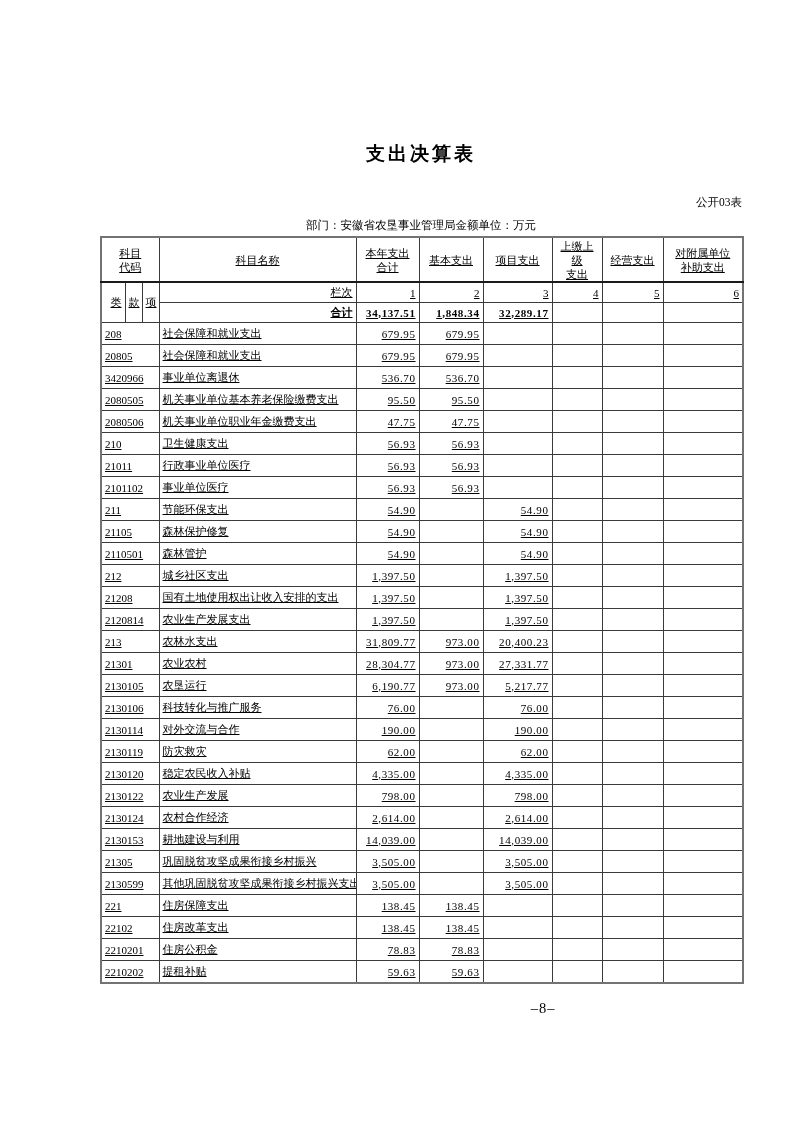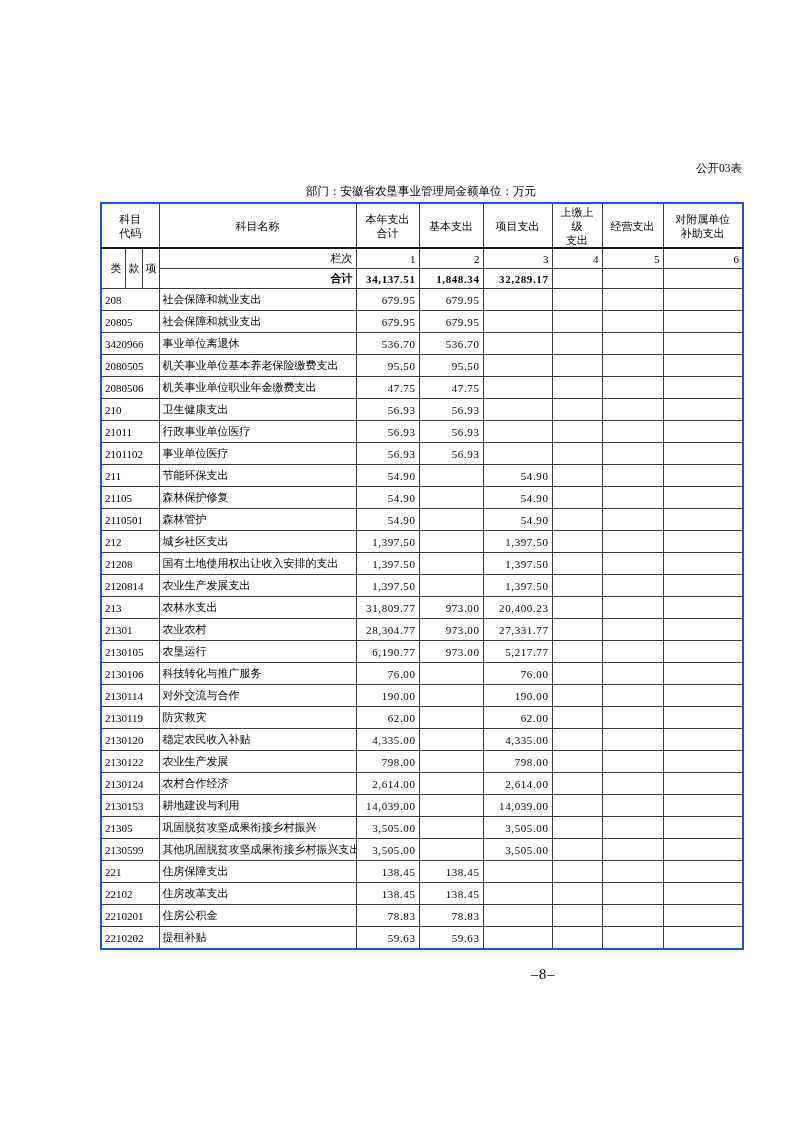--- a/index.html
+++ b/index.html
@@ -20,39 +20,40 @@
     padding: 143px 52px 0 100px; 
   }
   .doc-title {
     text-align: center;
     font-size: 19px;
     font-weight: 700;
     letter-spacing: 3px;
     line-height: 22px;
   }
   .form-code-line {
-    margin-top: 18px;
+    margin-top: 30px;
     text-align: right;
     font-size: 11.5px;
     line-height: 14px;
   }
   .meta-line {
     display: flex;
     justify-content: center;
     align-items: flex-end;
     margin-top: 9px;
     margin-bottom: 3px;
     font-size: 11.5px;
     line-height: 15px;
   }
   table.budget {
     width: 642px;
     border-collapse: collapse;
     table-layout: fixed;
-    border: 2px solid #1d4ed8;
+    border: 2px solid #737373;
+    text-decoration: underline;
   }
   table.budget th, table.budget td {
     border: 1px solid #3a3a3a;
     padding: 0 3px;
     font-size: 11px;
     font-weight: 400;
     overflow: hidden;
     white-space: nowrap;
   }
   tr.hrow1 th {
@@ -98,20 +99,21 @@
     font-size: 14.5px;
     letter-spacing: 1px;
   }
 </style>
 </head>
 <body>
 
 <div class="sheet">
   <div class="content">
 
+    <div class="doc-title">支出决算表</div>
 
     <div class="form-code-line">公开03表</div>
 
     <div class="meta-line">
       <span>部门：安徽省农垦事业管理局</span>
       <span>金额单位：万元</span>
     </div>
 
     <table class="budget">
       <colgroup>

